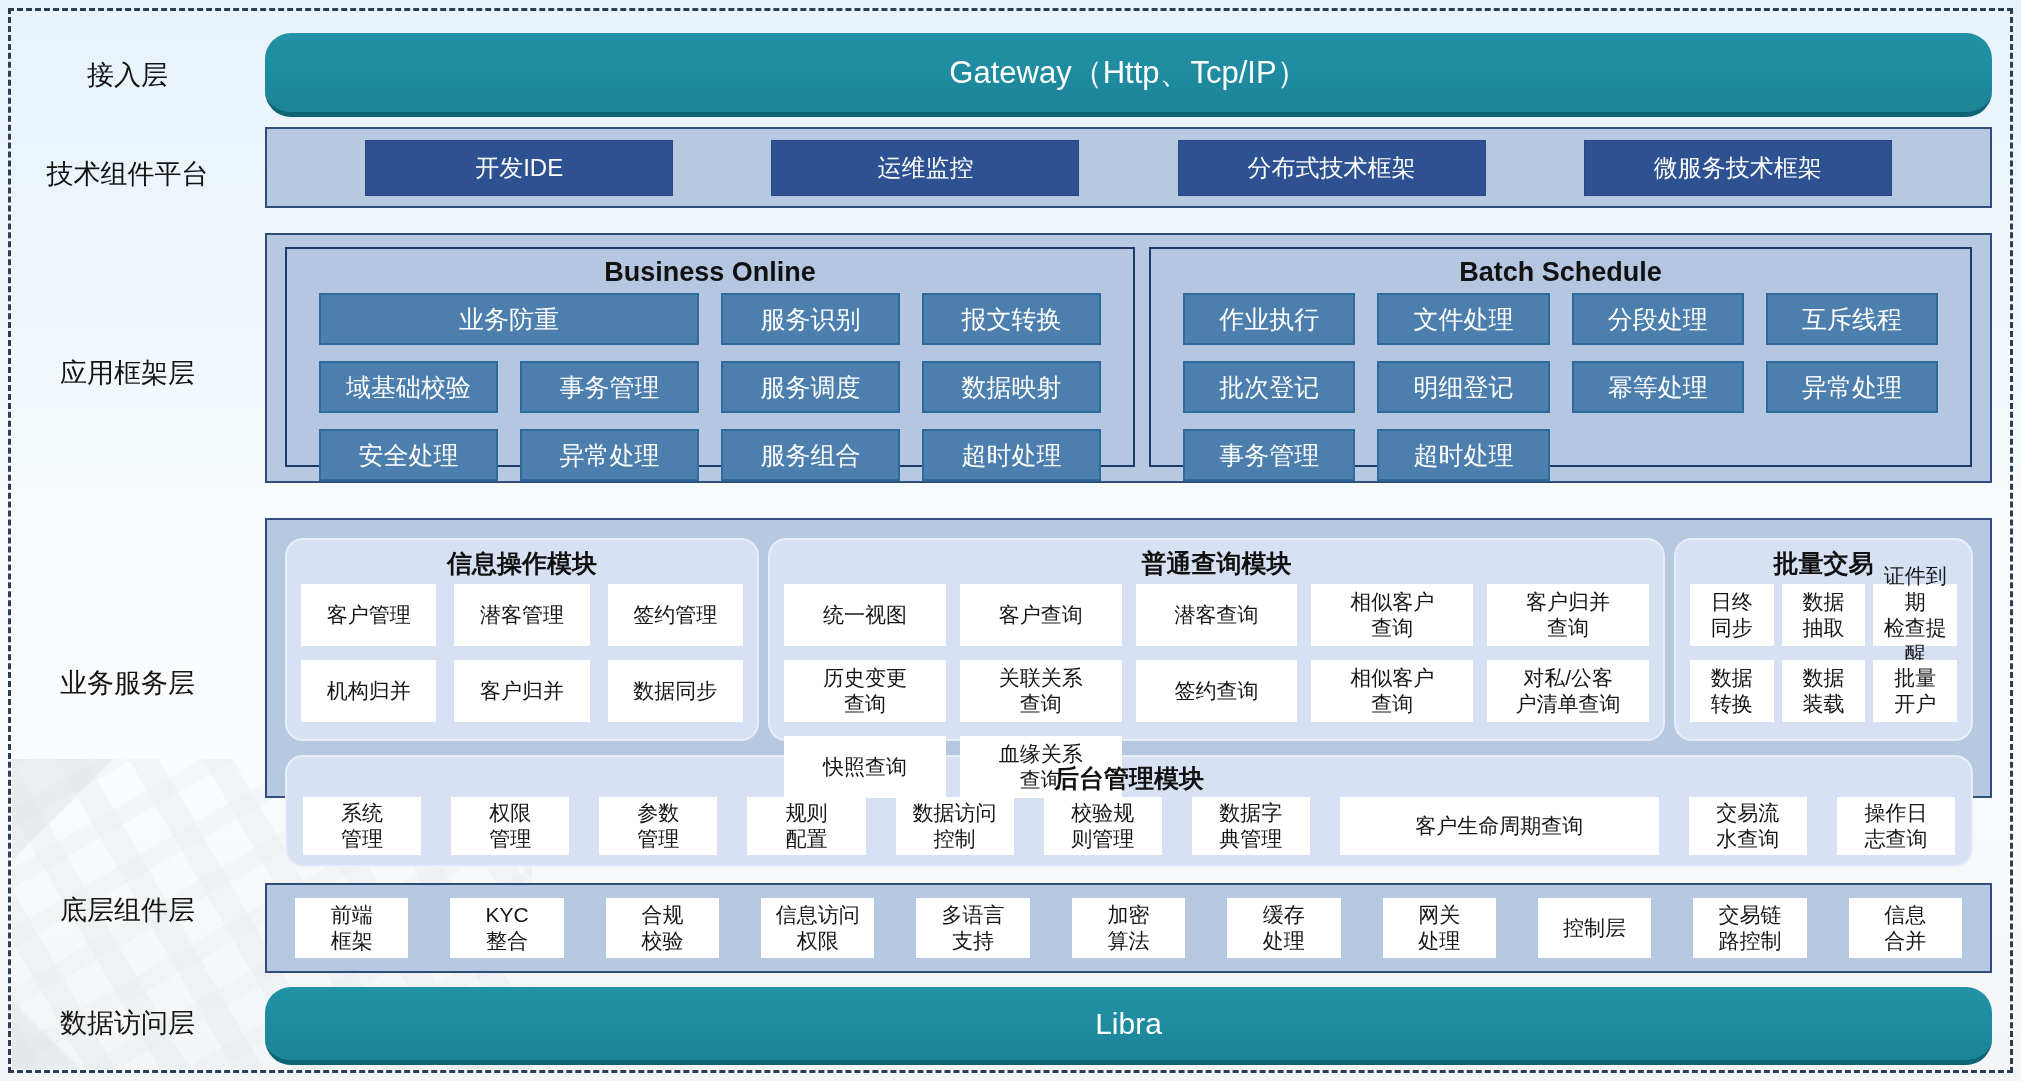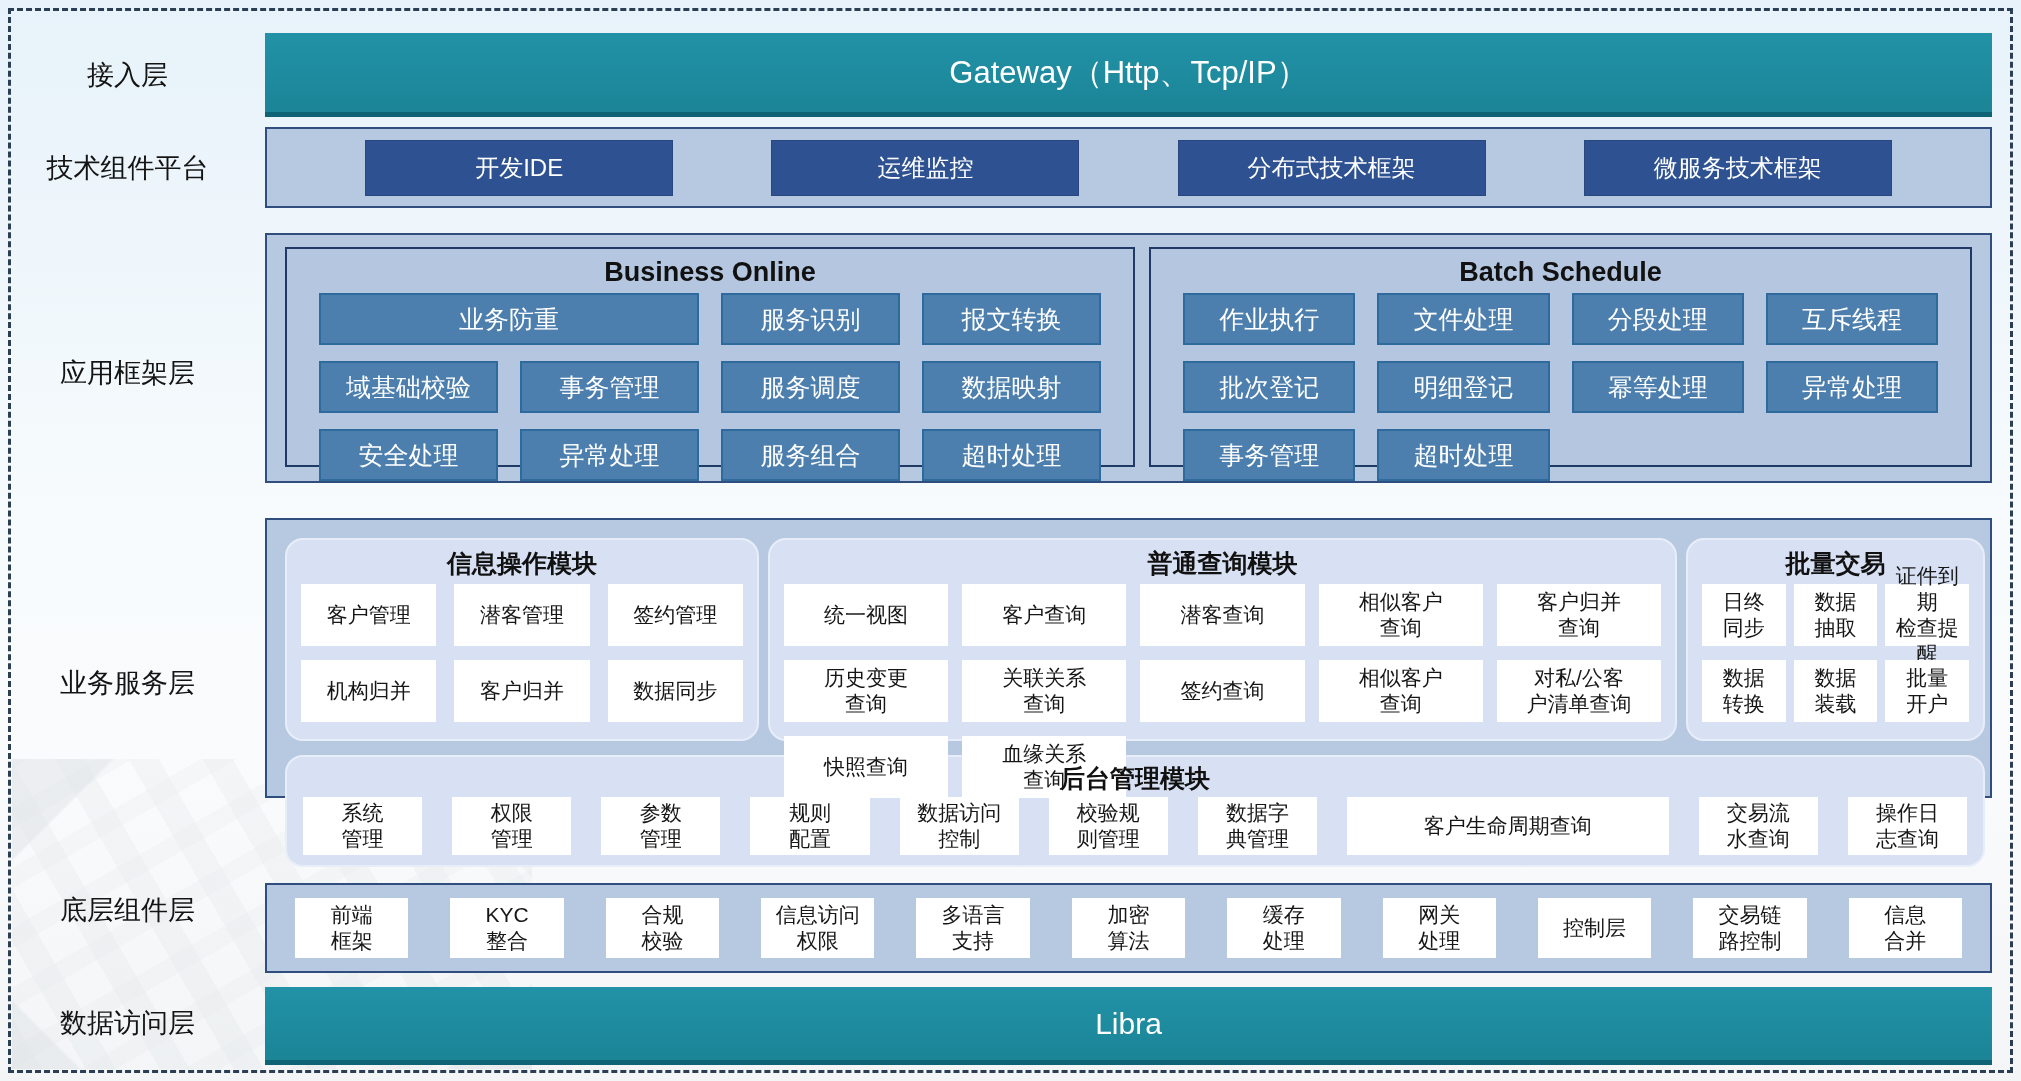--- a/index.html
+++ b/index.html
@@ -24,20 +24,21 @@
   .layer-label{
     position:absolute;left:0;width:255px;height:44px;line-height:44px;
     text-align:center;font-size:27px;color:#141414;z-index:5;
   }
   .band{position:absolute;left:265px;width:1727px;box-sizing:border-box;z-index:4;}
   .teal{
     background:linear-gradient(180deg,#2292a6 0%,#1e8a9e 60%,#1b8496 100%);
     border-bottom:5px solid #0e6374;
     display:flex;align-items:center;justify-content:center;
     color:#ffffff;
+    border-radius:26px;
   }
   .gateway{top:33px;height:84px;font-size:31px;}
   .libra{top:987px;height:78px;font-size:30px;}
   .light{background:#b7c8e1;border:2px solid #2f4e7d;}
   .tech{top:127px;height:81px;display:flex;align-items:center;justify-content:space-evenly;}
   .navy-btn{
     width:306px;height:54px;background:#2e5291;border:1px solid #27477e;
     color:#ffffff;font-size:24px;display:flex;align-items:center;justify-content:center;
   }
   .app{top:233px;height:250px;display:flex;gap:14px;padding:12px 18px 14px;}
@@ -46,21 +47,21 @@
   .panel.batch{flex:1 1 auto;}
   .panel-title{height:44px;line-height:46px;text-align:center;font-size:27px;font-weight:600;color:#111;}
   .panel-grid{
     display:grid;grid-template-columns:repeat(4,1fr);grid-auto-rows:52px;
     gap:16px 22px;padding:0 32px;
   }
   .steel-box{
     background:#4d7fae;border:2px solid #2f6a9c;color:#ffffff;font-size:25px;
     display:flex;align-items:center;justify-content:center;box-sizing:border-box;
   }
-  .biz{top:518px;height:280px;padding:18px 5px 9px 18px;}
+  .biz{top:518px;height:280px;padding:18px 17px 9px 18px;}
   .card-row{display:flex;gap:9px;height:203px;}
   .card{
     background:#d8e1f3;border:2px solid #e7edf9;border-radius:18px;
     box-sizing:border-box;padding:0 14px 12px;
   }
   .info-card{flex:0 0 474px;}
   .query-card{flex:1 1 auto;}
   .tx-card{flex:0 0 299px;}
   .card-title{height:44px;line-height:46px;text-align:center;font-size:25px;font-weight:600;color:#111;}
   .card-grid{display:grid;grid-auto-rows:62px;}
@@ -81,21 +82,21 @@
   .base-row .white-box{flex:1 1 0;height:60px;}
 </style>
 </head>
 <body>
 
 <div class="canvas">
   <div class="bg-texture"></div>
   <div class="page-border"></div>
 
   <div class="layer-label" style="top:53px">接入层</div>
-  <div class="layer-label" style="top:146px">技术组件平台</div>
+  <div class="layer-label" style="top:152px">技术组件平台</div>
   <div class="layer-label" style="top:351px">应用框架层</div>
   <div class="layer-label" style="top:661px">业务服务层</div>
   <div class="layer-label" style="top:888px">底层组件层</div>
   <div class="layer-label" style="top:1001px">数据访问层</div>
 
   <div class="band teal gateway">
     <span>Gateway（Http、Tcp/IP）</span>
   </div>
 
   <div class="band light tech">

